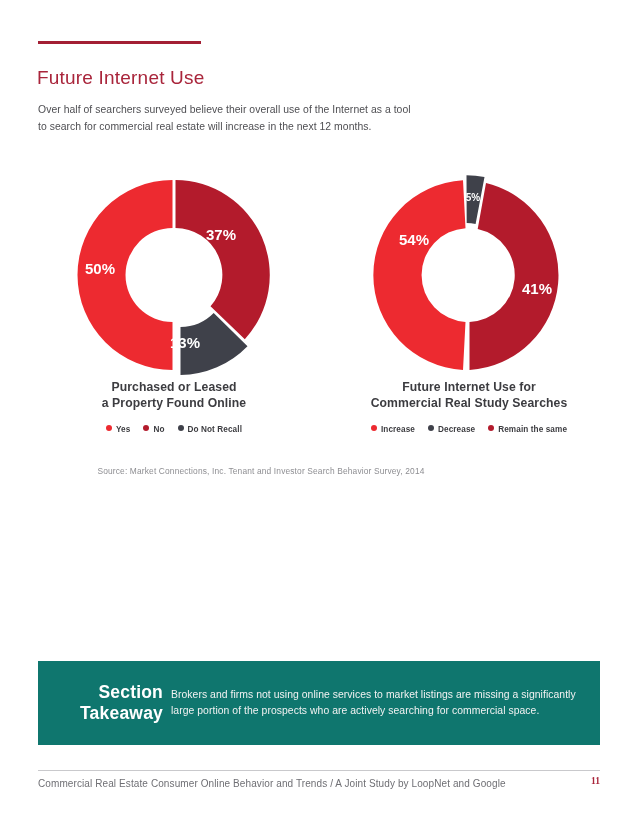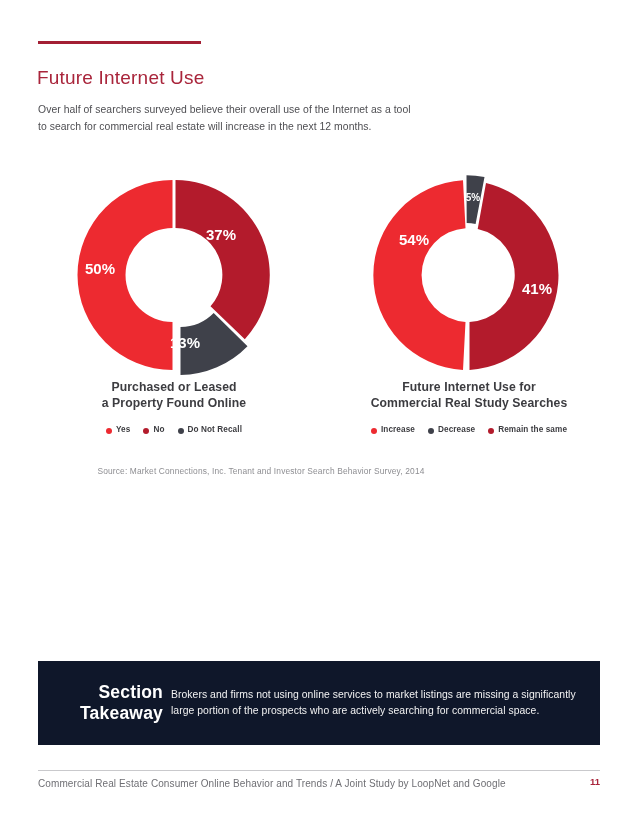--- a/index.html
+++ b/index.html
@@ -102,21 +102,21 @@
 
   .legend {
     margin-top: 14px;
     display: flex;
     justify-content: center;
     align-items: center;
     gap: 13px;
   }
   .legend-item {
     display: flex;
-    align-items: flex-end;
+    align-items: flex-start;
     gap: 4px;
     font-size: 8.2px;
     font-weight: bold;
     color: #3c3c40;
     letter-spacing: 0.1px;
     white-space: nowrap;
   }
   .legend-dot {
     width: 6px;
     height: 6px;
@@ -270,25 +270,25 @@
         <span class="legend-item">
           <span class="legend-dot" style="background:#B31B2C"></span>
           <span>Remain the same</span>
         </span>
       </div>
     </div>
 
     <div class="source-note">Source: Market Connections, Inc. Tenant and Investor Search Behavior Survey, 2014</div>
   </div>
 
-  <div class="takeaway" style="background: #0f172a;">
+  <div class="takeaway" style="background: #0f766e;">
     <div class="takeaway-label">
       <div>Section</div>
       <div>Takeaway</div>
     </div>
     <div class="takeaway-body">Brokers and firms not using online services to market listings are missing a significantly large portion of the prospects who are actively searching for commercial space.</div>
   </div>
 
   <div class="footer-rule"></div>
   <div class="footer-text">Commercial Real Estate Consumer Online Behavior and Trends  /  A Joint Study by LoopNet and Google</div>
-  <div class="footer-page" style="color: rgb(169, 37, 59);">11</div>
+  <div class="footer-page" style="color: rgb(169, 37, 59); font-family: Liberation Serif, serif;">11</div>
 
 </div>
 
 </body></html>

